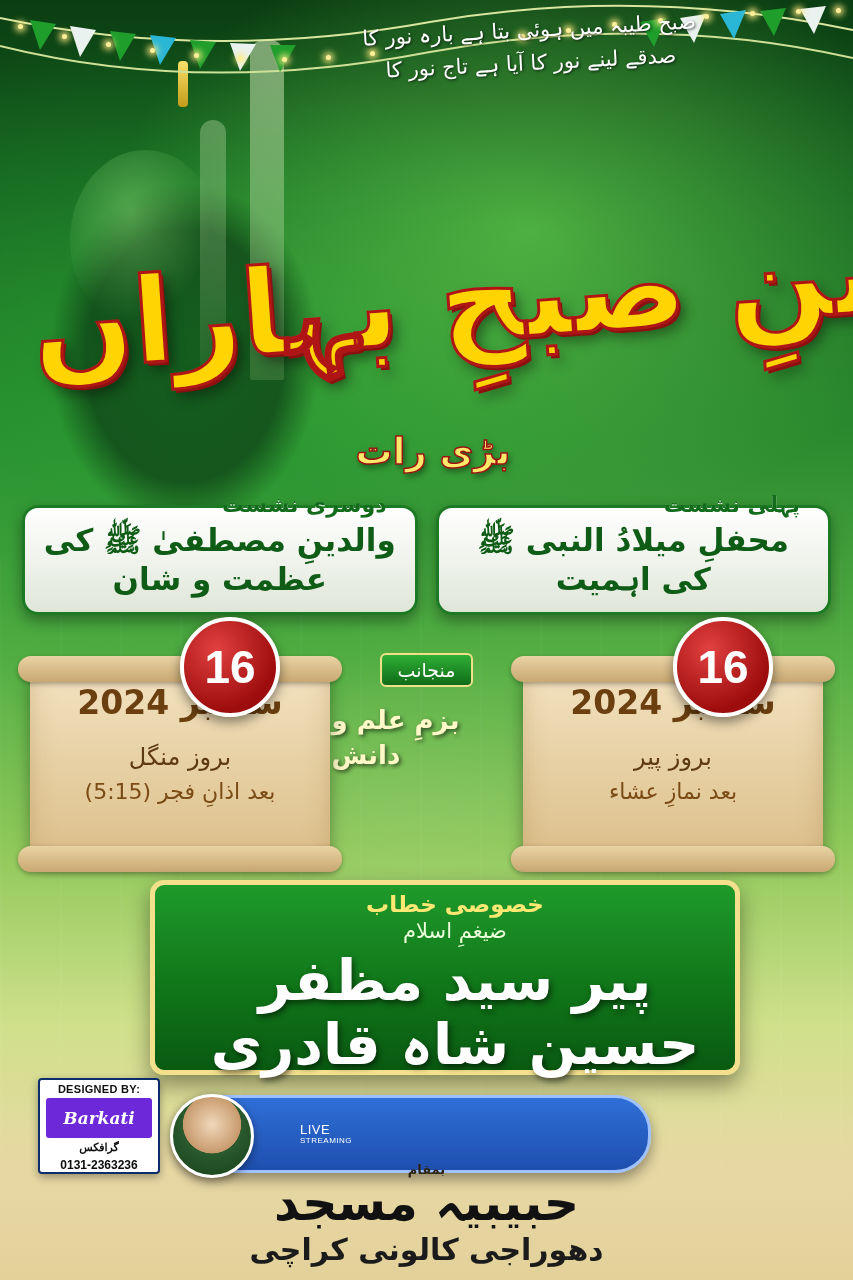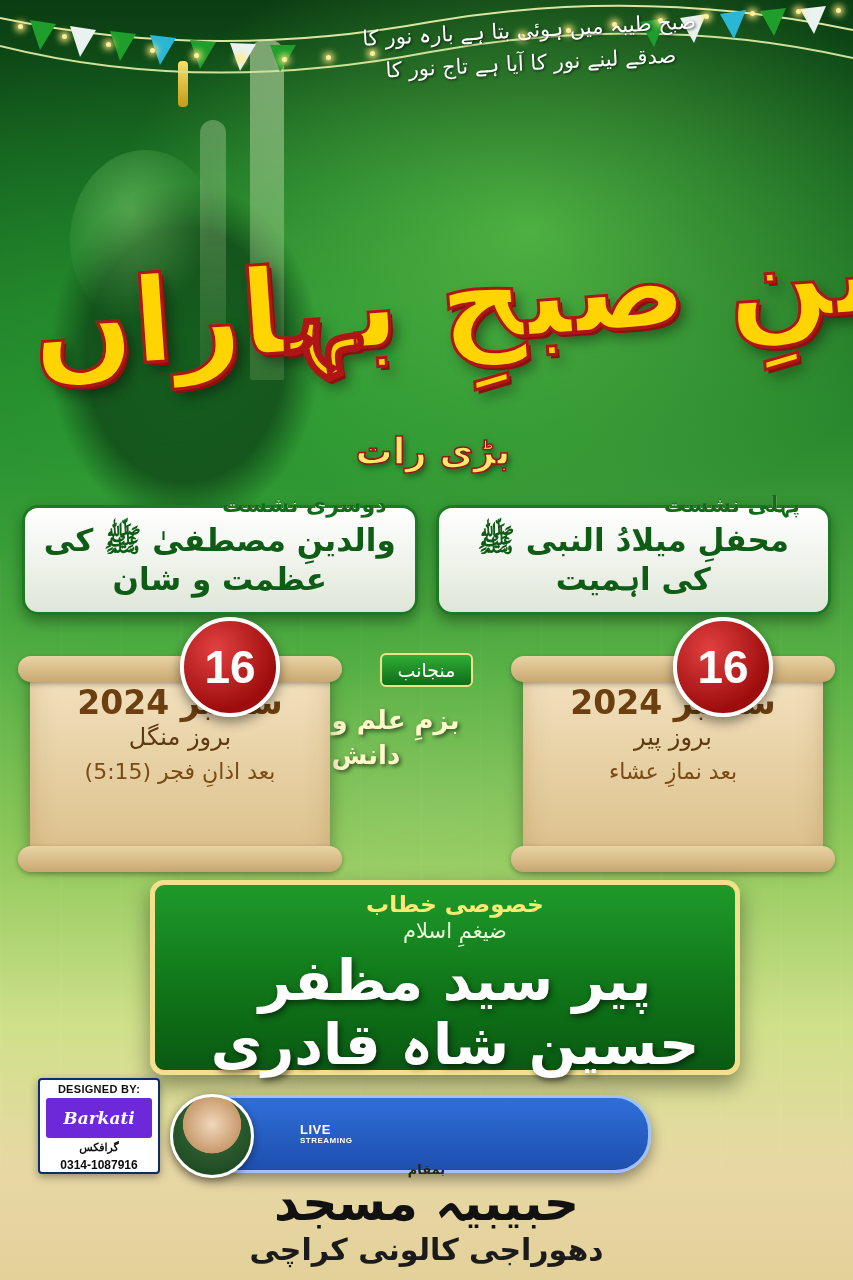--- a/index.html
+++ b/index.html
@@ -143,21 +143,21 @@
     color:#fff;font-size:46px;font-weight:bold;
     font-family:"Liberation Sans", sans-serif;
     z-index:3;
   }
   .scroll-body{
     position:absolute;inset:14px 12px 12px 12px;
     direction:rtl;text-align:center;color:#5e3a12;
     font-family:"DejaVu Sans", sans-serif;
   }
   .scroll-date{font-size:33px;font-weight:bold;line-height:1.2;color:#6b3f10;}
-  .scroll-day{font-size:24px;margin-top:0;}
+  .scroll-day{font-size:24px;margin-top:20px;}
   .scroll-time{font-size:22px;margin-top:8px;color:#7a4b14;}
   .centre-note{
     position:absolute;left:50%;top:58px;transform:translateX(-50%);
     width:190px;text-align:left;direction:rtl;
     font-family:"DejaVu Sans", sans-serif;color:#fff8c9;
     font-size:26px;line-height:1.35;font-weight:bold;
     text-shadow:2px 2px 4px rgba(0,0,0,.6);
   }
   .centre-chip{
     position:absolute;left:50%;top:8px;transform:translateX(-50%);
@@ -211,21 +211,21 @@
   .avatar{
     position:absolute;left:-8px;top:-4px;width:78px;height:78px;border-radius:50%;
     background:radial-gradient(circle at 50% 35%,#f0d8bb 0%,#c89a6d 45%,#2b5a2e 46%,#17401a 100%);
     border:3px solid #ffffff;box-shadow:0 3px 8px rgba(0,0,0,.4);
   }
   .fb{
     width:30px;height:30px;border-radius:50%;background:#ffffff;color:#1e4fae;
     font-weight:bold;font-size:20px;display:flex;align-items:center;justify-content:center;
     margin-left:6px;margin-right:86px;font-family:"Liberation Serif",serif;
   }
-  .livetxt{font-size:13px;font-weight:bold;color:#ffffff;line-height:1.05;letter-spacing:.5px;}
+  .livetxt{font-size:13px;font-weight:normal;color:#ffffff;line-height:1.05;letter-spacing:.5px;}
   .livename{
     flex:1;text-align:center;color:#ffffff;font-weight:bold;
     font-family:"Liberation Sans", sans-serif;font-size:27px;line-height:1.12;
     text-shadow:1px 2px 3px rgba(0,0,0,.45);padding-right:10px;
   }
   
   .footer{
     position:absolute;left:0;right:0;bottom:8px;height:110px;
     direction:rtl;text-align:center;
   }
@@ -339,21 +339,21 @@
   <div class="speaker">
     <div class="speaker-label">خصوصی خطاب</div>
     <div class="speaker-sub">ضیغمِ اسلام</div>
     <div class="speaker-name">پیر سید مظفر حسین شاہ قادری</div>
   </div>
 
   <div class="designer">
     <div class="d1">DESIGNED BY:</div>
     <div class="d2">Barkati</div>
     <div class="d1">گرافکس</div>
-    <div class="d3">0314-1087916</div>
+    <div class="d3">0131-2363236</div>
   </div>
 
   <div class="livebar">
     <div class="avatar"></div>
     <div class="fb">f</div>
     <div>
       <div class="livetxt">LIVE</div>
       <div class="livetxt" style="font-size:8px">STREAMING</div>
     </div>
   </div>

